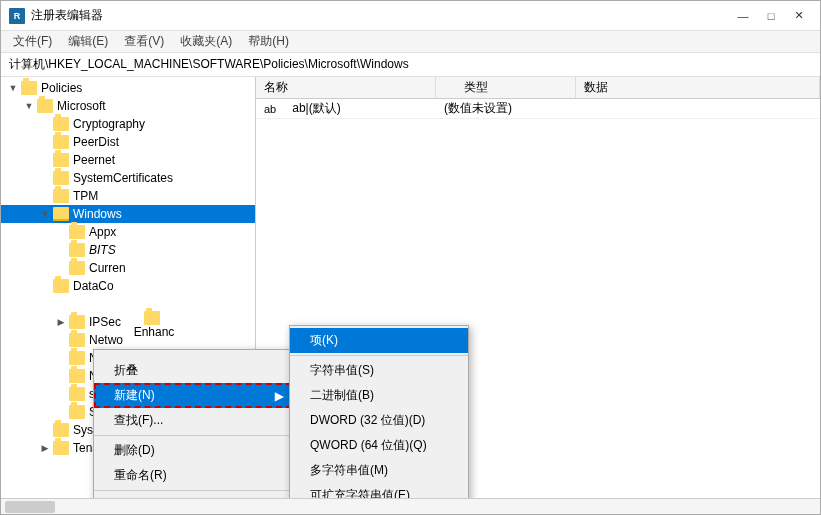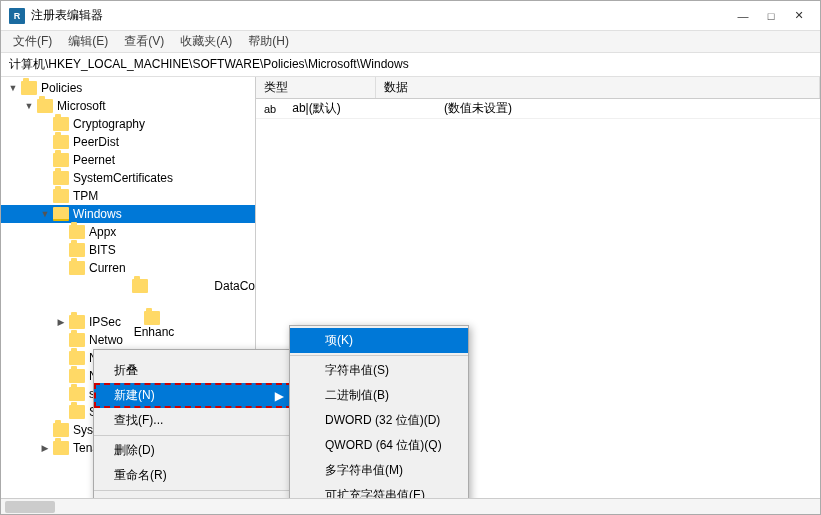--- a/index.html
+++ b/index.html
@@ -196,21 +196,21 @@
       padding: 2px 8px;
       font-size: 12px;
       color: #000;
       border-right: 1px solid #ddd;
       height: 100%;
       display: flex;
       align-items: center;
     }
 
     .col-name { width: 180px; }
-    .col-type { width: 120px; }
+    .col-type { width: 120px; margin-left: 20px; }
     .col-data { flex: 1; }
 
     .list-row {
       display: flex;
       height: 20px;
       align-items: center;
       border-bottom: 1px solid #f0f0f0;
     }
 
     .list-cell {
@@ -272,21 +272,21 @@
       left: 288px;
       width: 180px;
       background: #f0f0f0;
       border: 1px solid #aaa;
       box-shadow: 2px 2px 8px rgba(0,0,0,0.3);
       z-index: 101;
       padding: 2px 0;
     }
 
     .submenu-item {
-      padding: 4px 35px;
+      padding: 4px 20px;
       cursor: pointer;
       font-size: 12px;
       color: #000;
       white-space: nowrap;
     }
     .submenu-item.highlighted { background: #0078d7; color: white; }
 
     
     .highlighted-dashed {
       outline: 2px dashed #cc0000;
@@ -390,33 +390,33 @@
         <div class="open-folder-icon"></div>
         <span>Windows</span>
       </div>
 
       <div class="tree-item" style="padding-left:52px;">
         <div class="tree-toggle" style="visibility:hidden;"></div>
         <div class="folder-icon"></div>
         <span>Appx</span>
       </div>
 
-      <div class="tree-item" style="padding-left:52px;">
+      <div class="tree-item" style="padding-left:52px;font-style:italic;">
         <div class="tree-toggle" style="visibility:hidden;"></div>
         <div class="folder-icon"></div>
         <span>BITS</span>
       </div>
 
       <div class="tree-item" style="padding-left:52px;">
         <div class="tree-toggle" style="visibility:hidden;"></div>
         <div class="folder-icon"></div>
         <span>Curren</span>
       </div>
 
-      <div class="tree-item" style="padding-left:52px;justify-content:space-between;">
+      <div class="tree-item" style="padding-left:36px;">
         <div class="tree-toggle" style="visibility:hidden;"></div>
         <div class="folder-icon"></div>
         <span>DataCo</span>
       </div>
 
       <div class="tree-item" style="padding-left:52px;flex-direction:column;">
         <div class="tree-toggle" style="visibility:hidden;"></div>
         <div class="folder-icon"></div>
         <span>Enhanc</span>
       </div>
@@ -466,20 +466,21 @@
       <div class="tree-item" style="padding-left:36px;">
         <div class="tree-toggle">▶</div>
         <div class="folder-icon"></div>
         <span>TenantRestrictio</span>
       </div>
 
     </div>
 
     <div class="right-panel">
       <div class="list-header">
+        <div class="list-col col-name">名称</div>
         <div class="list-col col-type">类型</div>
         <div class="list-col col-data">数据</div>
       </div>
       <div class="list-row">
         <div class="list-cell col-name">
           <span style="font-size:11px; margin-right:16px;">ab</span>
           <span>ab|(默认)</span>
         </div>
         <div class="list-cell col-data">(数值未设置)</div>
       </div>

